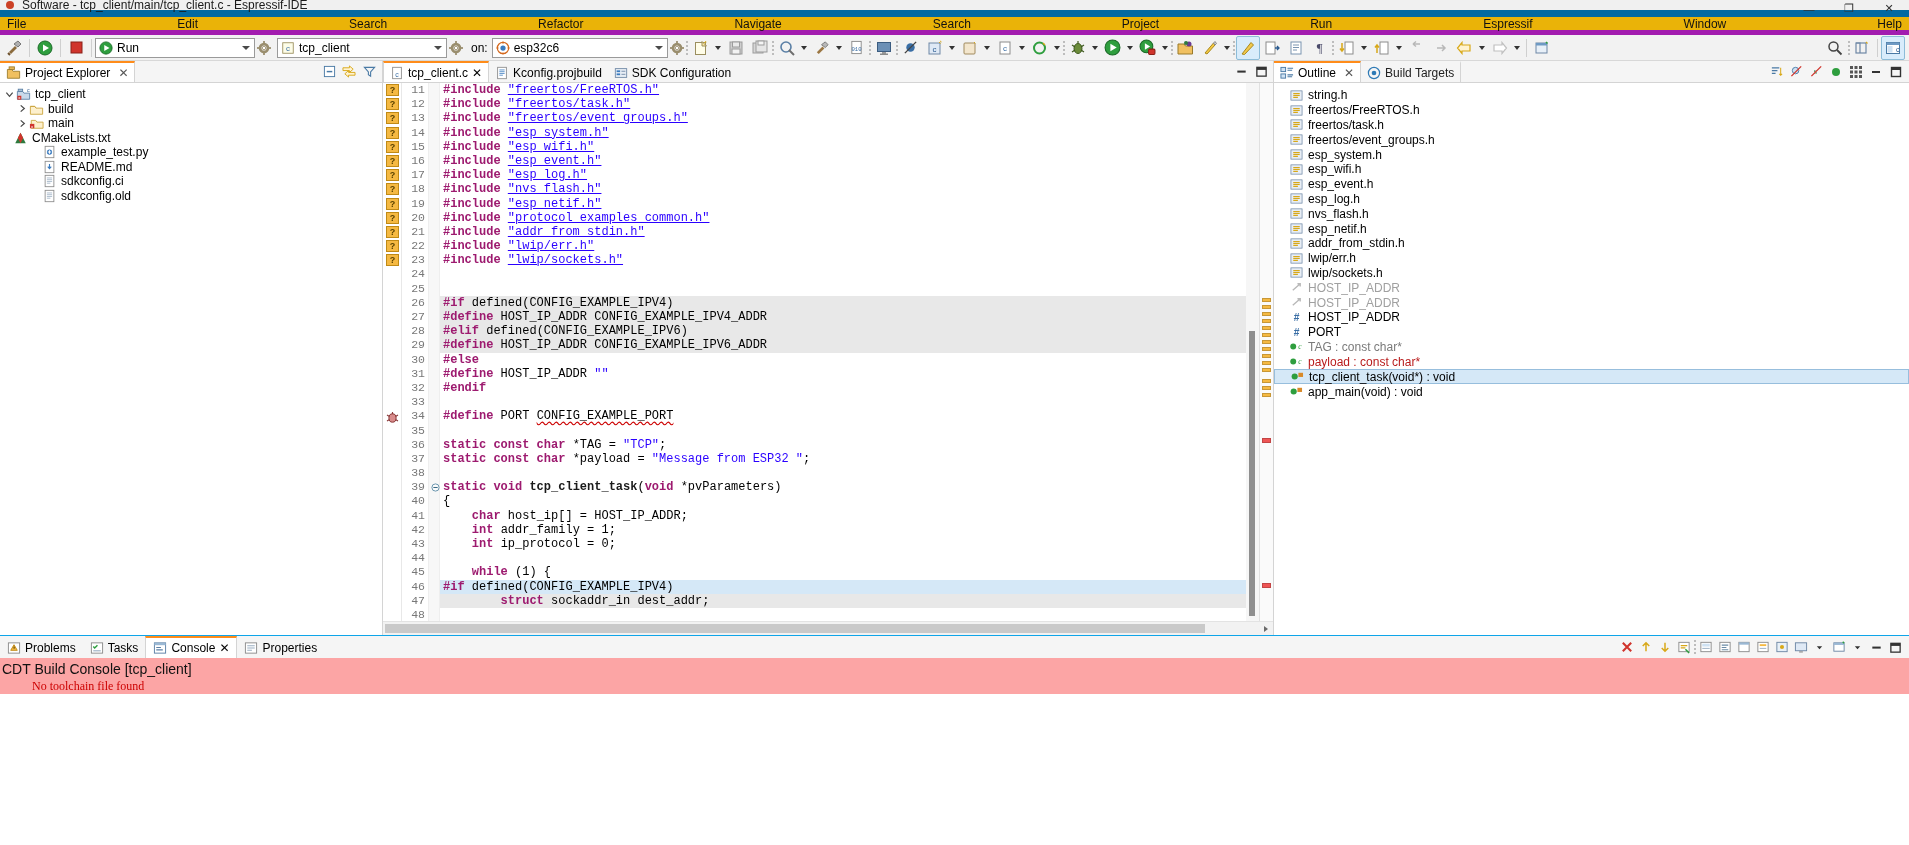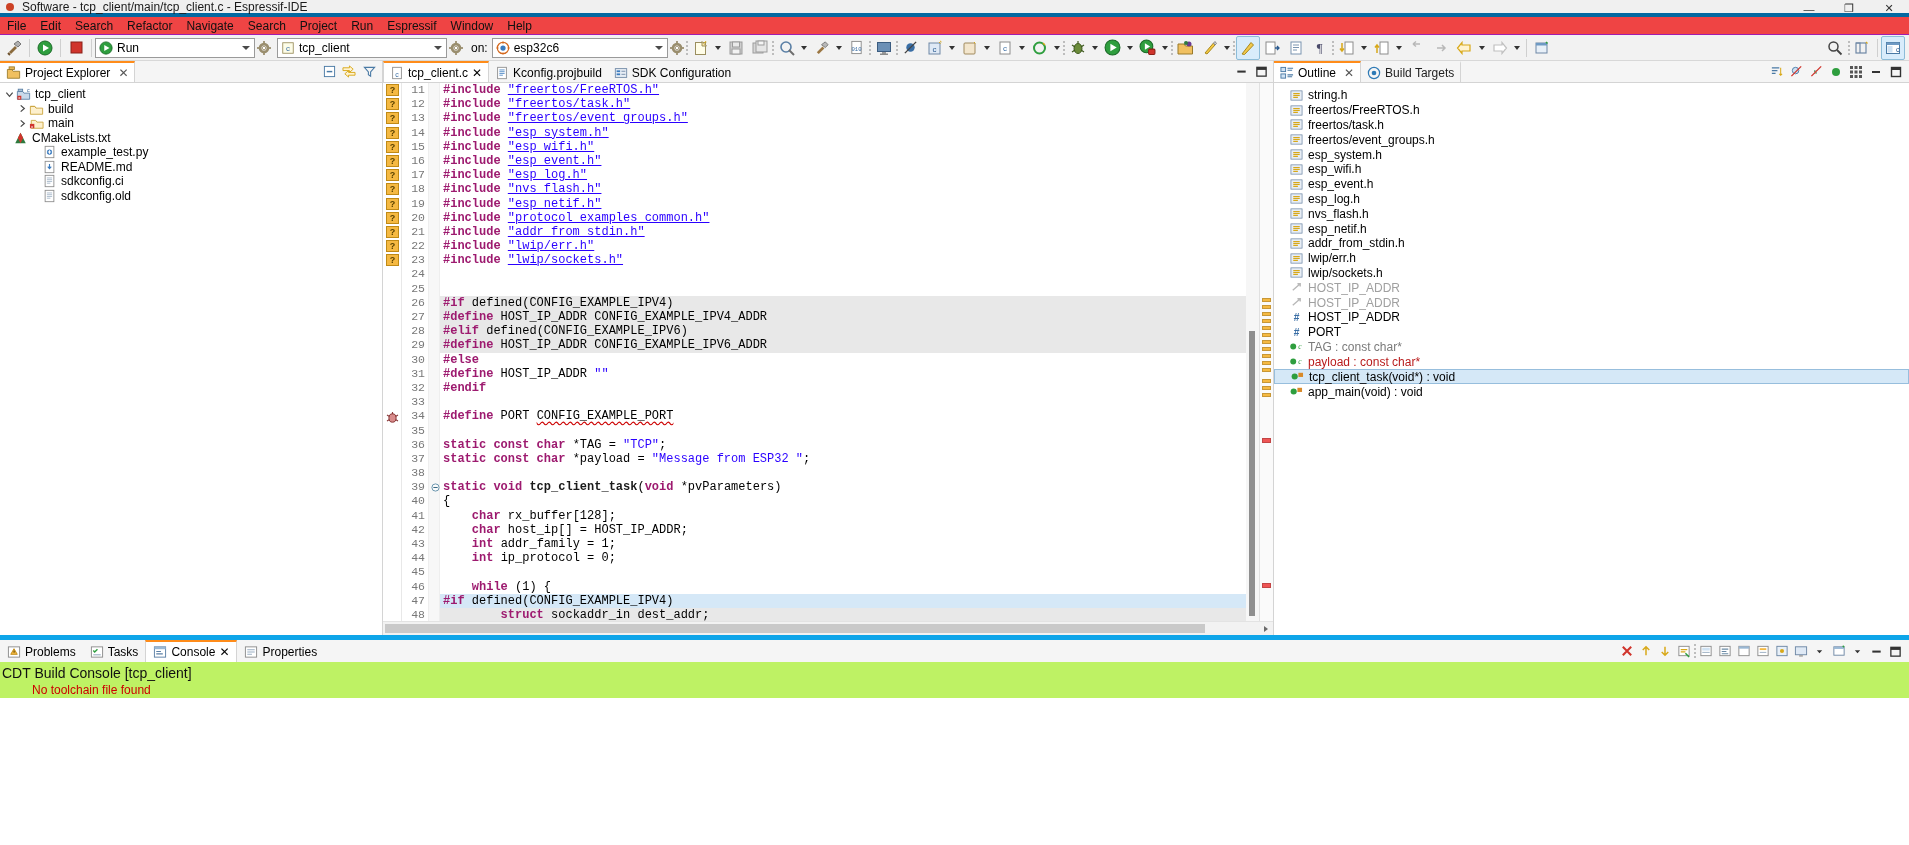--- a/index.html
+++ b/index.html
@@ -9,34 +9,34 @@
     font-family:"Liberation Sans", sans-serif;
     font-size:12px;
     background:#ffffff;
     color:#000;
     overflow:hidden;
     -webkit-font-smoothing:antialiased;
   }
   
   #titlebar {
     height:17px; background:#f0f0f0; display:flex; align-items:center;
-    border-bottom:4px solid #0369a1; position:relative;
+    border-bottom:7px solid #0369a1; position:relative;
   }
   #titlebar .tb-icon {
     width:14px; height:12px; margin-left:3px; display:flex; align-items:center; justify-content:center;
   }
   #titlebar .tb-icon .dot { width:8px;height:8px;border-radius:50%;background:#cc4125; }
   #titlebar .tb-text { font-size:12px; margin-left:5px; color:#1a1a1a; }
   #win-controls { position:absolute; right:0; top:0; height:17px; display:flex; }
   #win-controls div {
     width:40px; height:17px; display:flex; align-items:center; justify-content:center;
     font-size:11px; color:#333;
   }
   
-  #menubar { height:18px; background:#ef4444; display:flex; align-items:center; border-bottom:1px solid #a21caf; }
+  #menubar { height:18px; background:#eab308; display:flex; align-items:center; border-bottom:5px solid #a21caf;justify-content:space-between; }
   #menubar .mi { padding:0 7px; font-size:12px; line-height:18px; color:#111; cursor:default; }
   
   #toolbar {
     height:26px; background:#f2f2f2; display:flex; align-items:center;
     border-bottom:1px solid #d8d8d8; padding-left:2px; gap:0px;
   }
   .tb-btn {
     width:24px;height:24px;display:flex;align-items:center;justify-content:center;
     position:relative; flex:0 0 auto;
   }
@@ -106,28 +106,28 @@
   .sbarrow { width:14px;height:14px;display:flex;align-items:center;justify-content:center;margin-left:auto; }
   
   #outline { flex:1; background:#fff; display:flex; flex-direction:column; }
   #outlinetree { padding-top:5px; font-size:12px; overflow:hidden; flex:1; }
   .orow { height:14.8px; display:flex; align-items:center; white-space:nowrap; padding-left:14px; }
   .orow .oicon { width:16px;height:14px;display:flex;align-items:center;justify-content:center;flex:0 0 auto; }
   .orow .olabel { margin-left:4px; font-size:12px; }
   .orow.selected { background:#d5e8f7; border:1px solid #97bedd; height:15px; }
   .dim { color:#a0a0a0; }
   
-  #bottom { height:auto; background:#bef264; border-top:5px solid #0ea5e9; }
+  #bottom { height:auto; background:#fca5a5; border-top:1px solid #0ea5e9; }
   #btabrow { height:22px; background:#f5f5f5; display:flex; align-items:stretch; }
   .btab { display:flex; align-items:center; padding:0 7px; font-size:12px; gap:4px; background:#f5f5f5; border-top:2px solid transparent; }
   .btab.active { background:#ffffff; border-top:2px solid #ff8c1a; border-left:1px solid #d4d4d4; border-right:1px solid #d4d4d4; }
   #btoolbar { margin-left:auto; display:flex; align-items:center; padding-right:4px; }
   #consolehdr { font-size:14px; padding:3px 0 2px 2px; color:#111; }
   #consolebody { padding-left:2px; }
-  .conline { font-family:Liberation Sans, sans-serif; font-size:12px; color:#cc0000; height:15px; line-height:15px; padding-left:30px; }
+  .conline { font-family:Liberation Serif, serif; font-size:12px; color:#cc0000; height:15px; line-height:15px; padding-left:30px; }
   svg { display:block; }
 </style>
 </head>
 <body>
 
 <div id="titlebar">
   <div class="tb-icon">
       <span class="dot"></span>
     </div>
   <div class="tb-text">Software - tcp_client/main/tcp_client.c - Espressif-IDE</div>
@@ -875,21 +875,20 @@
           <div class="cl codeline"><span class="ppl">#define </span><span class="plain">HOST_IP_ADDR </span><span class="str">""</span></div>
           <div class="cl codeline"><span class="ppl">#endif</span></div>
           <div class="cl codeline">&nbsp;</div>
           <div class="cl codeline"><span class="ppl">#define </span><span class="plain">PORT </span><span style="color:#000;text-decoration:underline;text-decoration-style:wavy;text-decoration-color:#cc0000">CONFIG_EXAMPLE_PORT</span></div>
           <div class="cl codeline">&nbsp;</div>
           <div class="cl codeline"><span class="kw">static const char </span><span class="plain">*TAG = </span><span class="str">"TCP"</span><span class="plain">;</span></div>
           <div class="cl codeline"><span class="kw">static const char </span><span class="plain">*payload = </span><span class="str">"Message from ESP32 "</span><span class="plain">;</span></div>
           <div class="cl codeline">&nbsp;</div>
           <div class="cl codeline"><span class="kw">static void </span><span class="fn">tcp_client_task</span><span class="plain">(</span><span class="kw">void </span><span class="plain">*pvParameters)</span></div>
           <div class="cl codeline"><span class="plain">{</span></div>
-          <div class="cl codeline"><span class="plain">    </span><span class="kw">char </span><span class="plain">rx_buffer[128];</span></div>
           <div class="cl codeline"><span class="plain">    </span><span class="kw">char </span><span class="plain">host_ip[] = HOST_IP_ADDR;</span></div>
           <div class="cl codeline"><span class="plain">    </span><span class="kw">int </span><span class="plain">addr_family = 1;</span></div>
           <div class="cl codeline"><span class="plain">    </span><span class="kw">int </span><span class="plain">ip_protocol = 0;</span></div>
           <div class="cl codeline">&nbsp;</div>
           <div class="cl codeline"><span class="plain">    </span><span class="kw">while </span><span class="plain">(1) {</span></div>
           <div class="cl codeline" style="background: rgb(213, 232, 247);"><span class="ppl">#if </span><span class="plain">defined(CONFIG_EXAMPLE_IPV4)</span></div>
           <div class="cl codeline inactive"><span class="plain">        </span><span class="kw">struct </span><span class="plain">sockaddr_in dest_addr;</span></div>
         </div>
       <div id="vscrollcol">
           <div id="vthumb" style="top: 248px; height: 285px;"></div>

